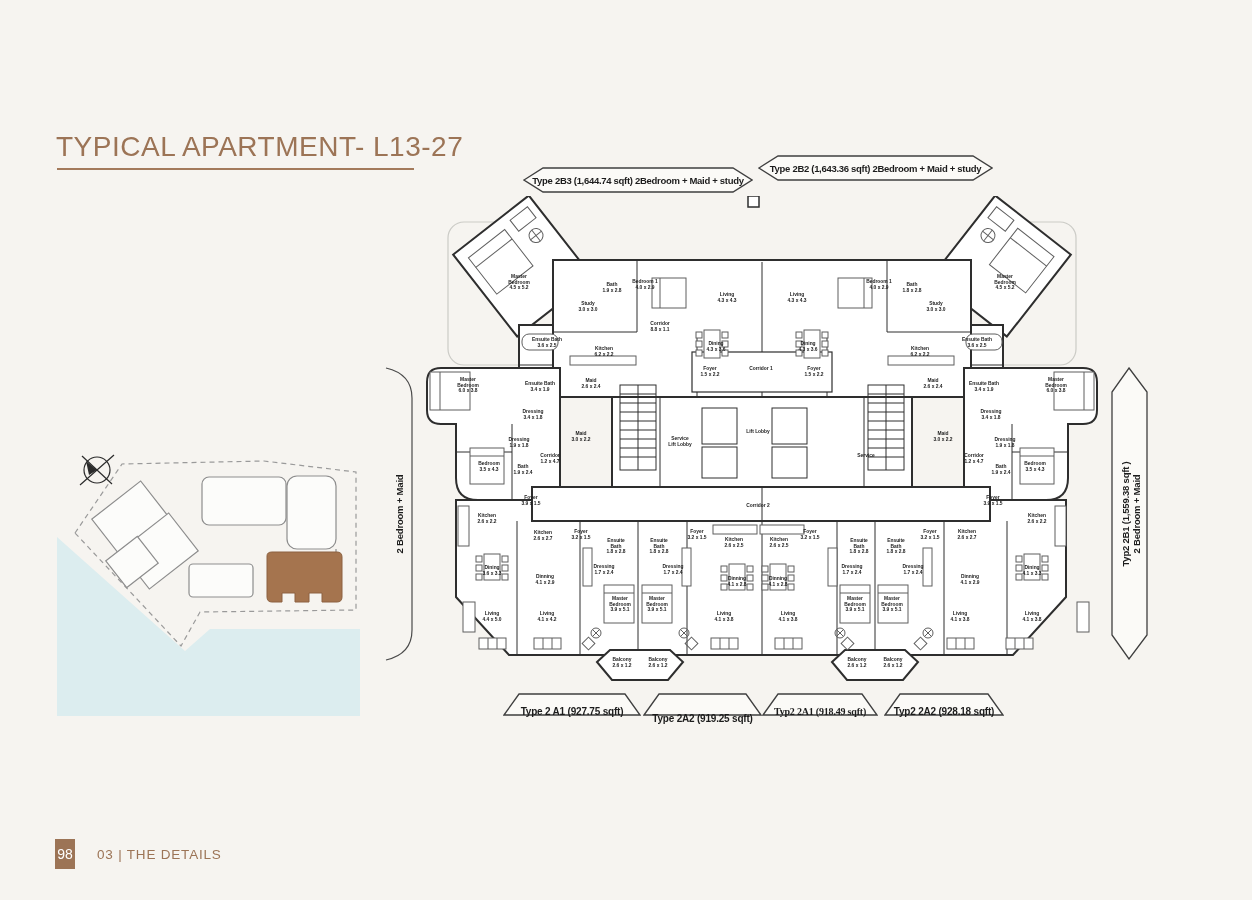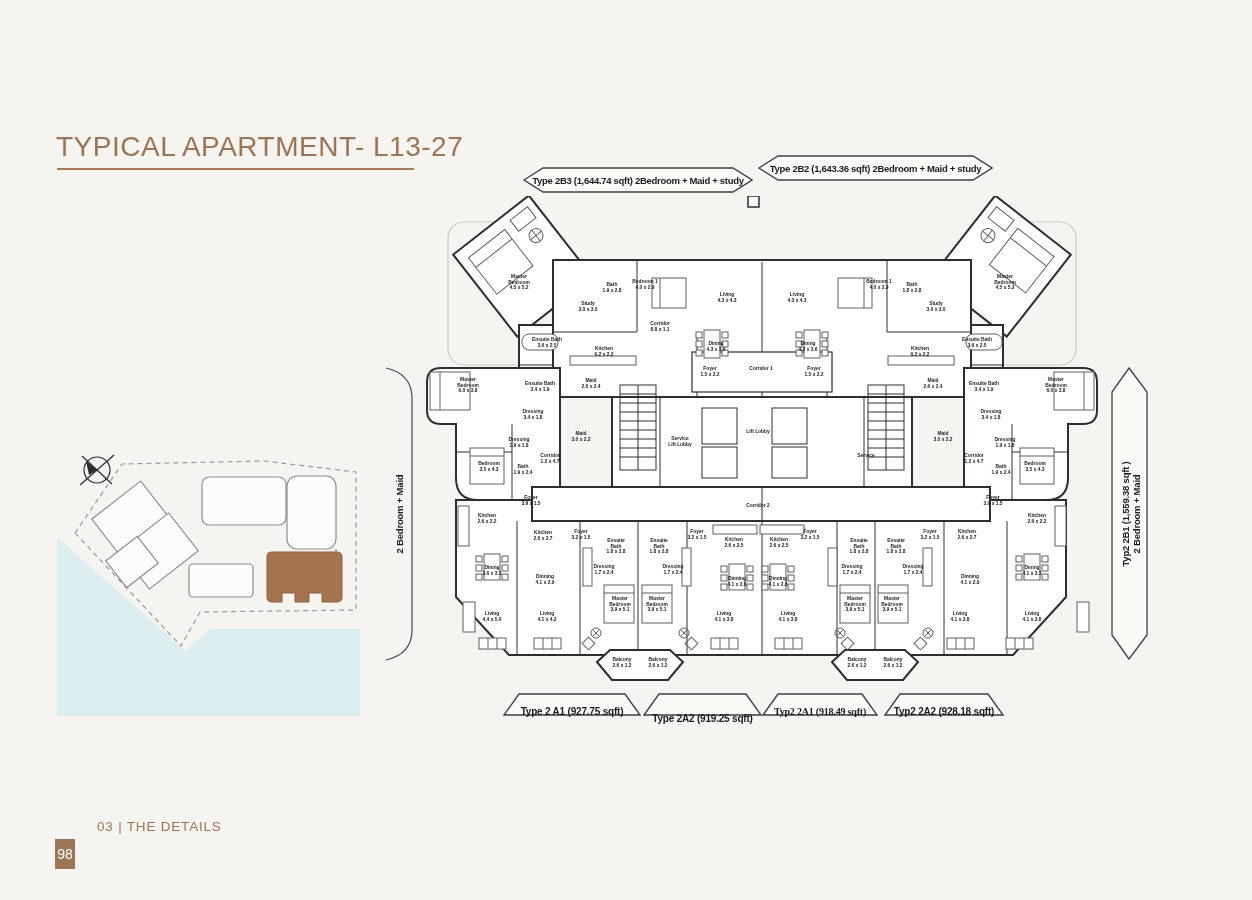--- a/index.html
+++ b/index.html
@@ -33,21 +33,21 @@
   .ghost{fill:none;stroke:#cbcbc6;stroke-width:1.2;}
   .room{font-family:"Liberation Sans",sans-serif;font-weight:bold;font-size:4.9px;
         fill:#1b1b1b;text-anchor:middle;}
 
   
   .site-bldg{fill:#fcfcfa;stroke:#8d8d8d;stroke-width:1.2;}
 
   
   .page-num{left:55px;top:839px;width:20px;height:30px;background:#9C7456;color:#fff;
             font-weight:normal;font-size:14px;display:flex;align-items:center;justify-content:center;}
-  .section-label{left:97px;top:819px;font-size:13.5px;color:#9C7456;letter-spacing:.8px;}
+  .section-label{left:97px;top:847px;font-size:13.5px;color:#9C7456;letter-spacing:.8px;}
 </style>
 </head>
 <body>
 
 <div class="page">
 
   <h1 class="abs page-title">TYPICAL APARTMENT- L13-27</h1>
   <div class="abs title-rule"></div>
 
   <div class="abs banner" style="left:523px;top:166px;width:230px;height:28px;">

